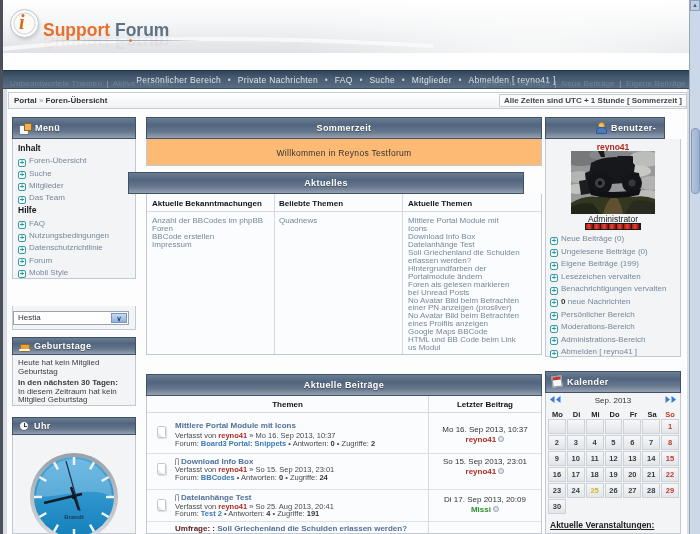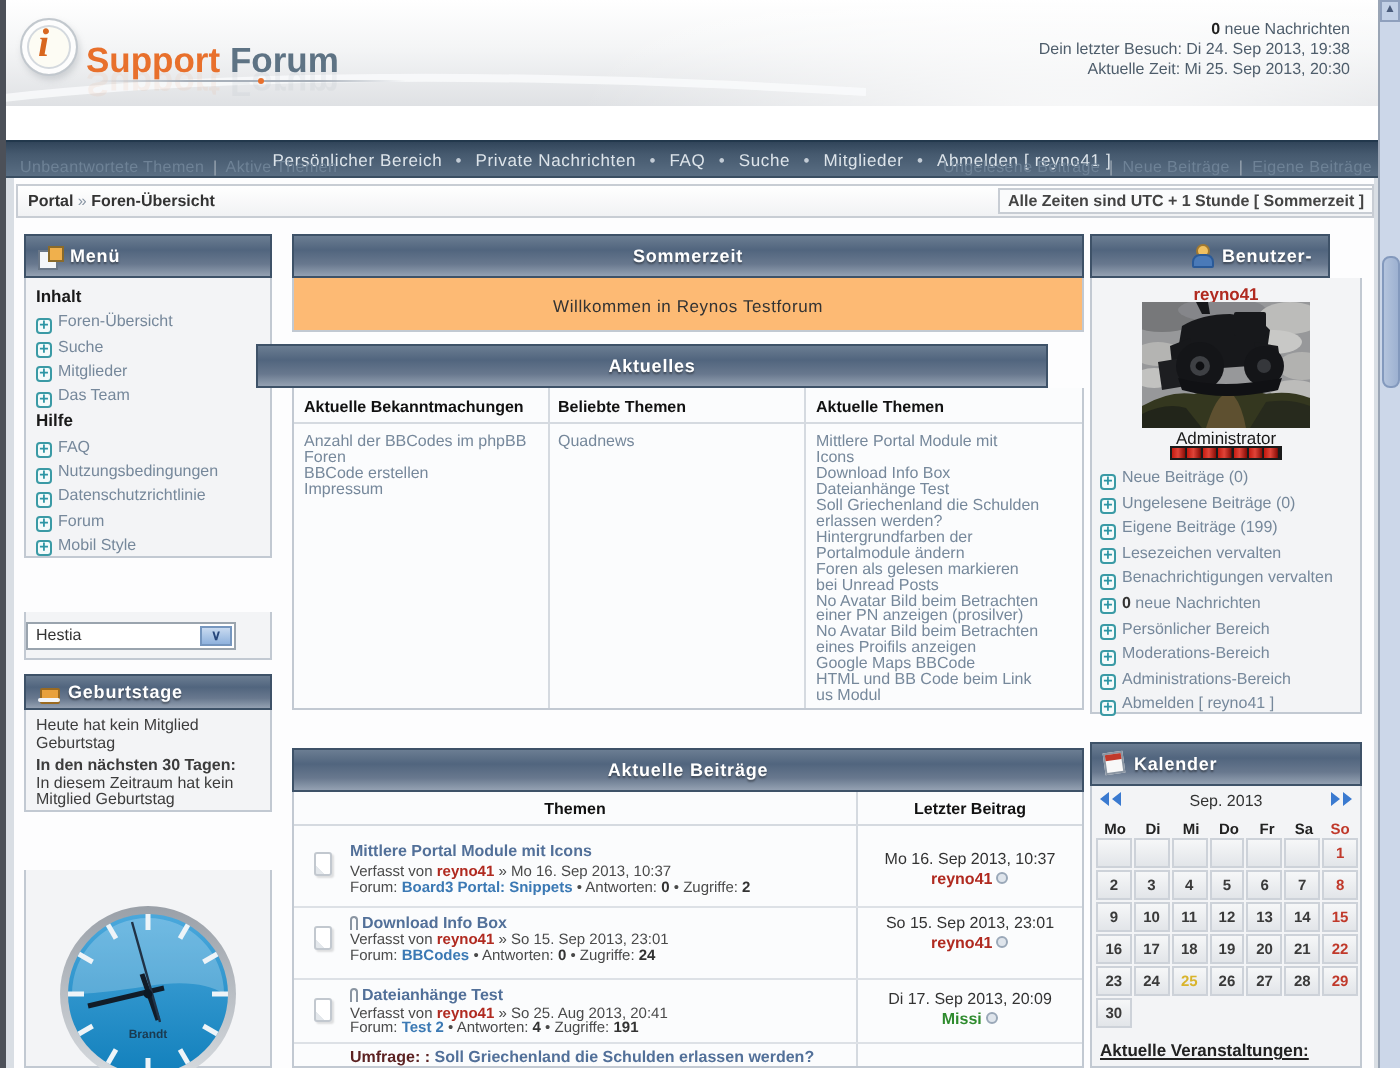--- a/index.html
+++ b/index.html
@@ -53,21 +53,21 @@
 .blk-c { position:absolute; background:#f3f4f6; border:1px solid #c2c9d2; border-top:none; }
 
 
 .mlist { font-size:8px; color:#76889b; line-height:12.3px; padding:3px 0 0 5px; }
 .mlist .hd { font-weight:bold; color:#1a1a1a; font-size:8.5px; }
 .pico { display:inline-block; width:8px; height:8px; border:1px solid #3a9aa5; border-radius:2px;
   background:#f4fbfb; color:#2d96a5; font-size:8px; line-height:6px; text-align:center; font-weight:bold;
   vertical-align:-1.5px; margin-right:3px; }
 
 
-#styleselect { left:13px; top:311px; width:105px; height:14px; background:#fff; border:1px solid #9aa4ae;
+#styleselect { left:13px; top:311px; width:116px; height:14px; background:#fff; border:1px solid #9aa4ae;
   font-size:8px; color:#333; line-height:12px; padding-left:4px; }
 #styleselect .btn { position:absolute; right:1px; top:1px; width:16px; height:10px;
   background:linear-gradient(180deg,#c8daf0,#8fb2dd); border:1px solid #7596bf; color:#27477c;
   font-size:7px; line-height:9px; text-align:center; font-weight:bold; }
 
 .txt8 { font-size:8px; color:#3c3c3c; line-height:9.5px; }
 
 
 .athd { font-size:8px; font-weight:bold; color:#111; }
 .atxt { font-size:8px; color:#76889b; line-height:7.95px; }
@@ -123,23 +123,20 @@
   <div class="abs" id="header">
     <svg class="abs" id="swoosh" width="430" height="53" viewBox="0 0 430 53">
       <path d="M-10,50 Q160,30 430,46" fill="none" stroke="#fafbfc" stroke-width="4" opacity=".8"></path>
     </svg>
     <div class="abs" id="logoc"></div>
     <div class="abs" id="logoi">i</div>
     <div class="abs" id="logoref"><b>Support</b> Forum</div>
     <div class="abs" id="logotxt"><b>Support</b> Forum</div>
     <div class="abs" id="logoline"></div>
     <div class="abs" id="logodot"></div>
-    <div class="abs" id="hdrinfo"><b>0</b> neue Nachrichten<br>
-      Dein letzter Besuch: Di 24. Sep 2013, 19:38<br>
-      Aktuelle Zeit: Mi 25. Sep 2013, 20:30</div>
   </div>
   <div class="abs" id="navbar">Persönlicher Bereich<span class="b">&nbsp;•&nbsp;</span>Private Nachrichten<span class="b">&nbsp;•&nbsp;</span>FAQ<span class="b">&nbsp;•&nbsp;</span>Suche<span class="b">&nbsp;•&nbsp;</span>Mitglieder<span class="b">&nbsp;•&nbsp;</span>Abmelden [ reyno41 ]</div>
 
   <div class="abs" id="row1l">Unbeantwortete Themen <span class="sep">|</span> Aktive Themen</div>
   <div class="abs" id="row1r">Ungelesene Beiträge <span class="sep">|</span> Neue Beiträge <span class="sep">|</span> Eigene Beiträge</div>
   <div class="abs" id="crumb"></div>
   <div class="abs" id="crumbl">Portal <span class="arr">»</span> Foren-Übersicht</div>
   <div class="abs" id="crumbr">Alle Zeiten sind UTC + 1 Stunde [ Sommerzeit ]</div>
 
   <div class="blk-h" style="left:12px; top:117px; width:124px;"><span class="ic" id="ic-menu"></span>Menü</div>
@@ -162,20 +159,21 @@
   <div class="blk-c" style="left:12px; top:306px; width:124px; height:24px;"></div>
   <div class="abs" id="styleselect">Hestia<span class="btn">∨</span></div>
 
   <div class="blk-h" style="left:12px; top:337px; width:124px; height:18px; line-height:16px;"><span class="ic" id="ic-cake"></span>Geburtstage</div>
   <div class="blk-c" style="left:12px; top:355px; width:124px; height:51px;">
     <div class="txt8" style="padding:4px 0 0 5px; line-height:8.6px;">Heute hat kein Mitglied<br>Geburtstag<br>
     <span style="font-weight:bold; display:inline-block; margin-top:3px;">In den nächsten 30 Tagen:</span><br>
     In diesem Zeitraum hat kein<br>Mitglied Geburtstag</div>
   </div>
 
+  <div class="blk-h" style="left:12px; top:417px; width:124px; height:18px; line-height:16px;"><span class="ic" id="ic-clock"></span>Uhr</div>
   <div class="blk-c" style="left:12px; top:435px; width:124px; height:99px;"></div>
   <div class="abs" id="clockwrap" style="left:30px; top:453px; width:88px; height:81px; overflow:hidden;">
     <svg width="88" height="90" viewBox="0 0 88 90">
       <defs>
         <linearGradient id="rim" x1="0" y1="0" x2="0" y2="1">
           <stop offset="0" stop-color="#9aa0a8"></stop>
             <stop offset="1" stop-color="#d8dce0"></stop>
         </linearGradient>
         <linearGradient id="face" x1="0" y1="0" x2="0" y2="1">
           <stop offset="0" stop-color="#4aa8dc"></stop>

